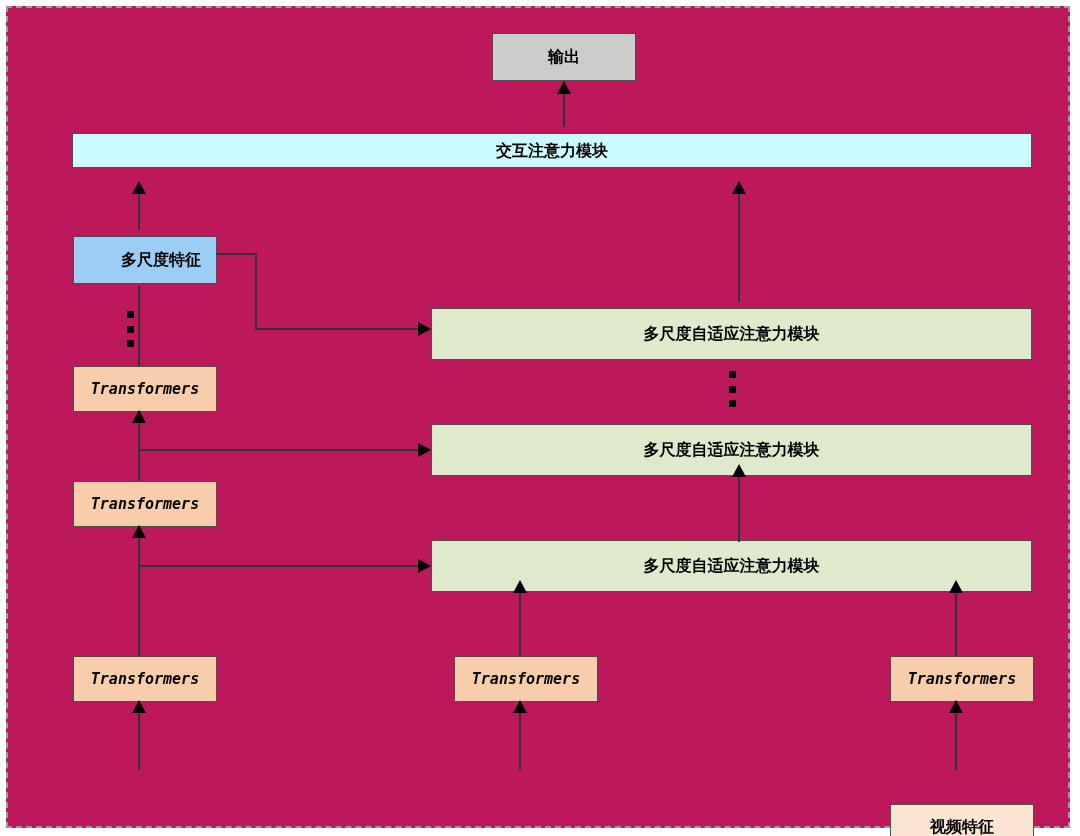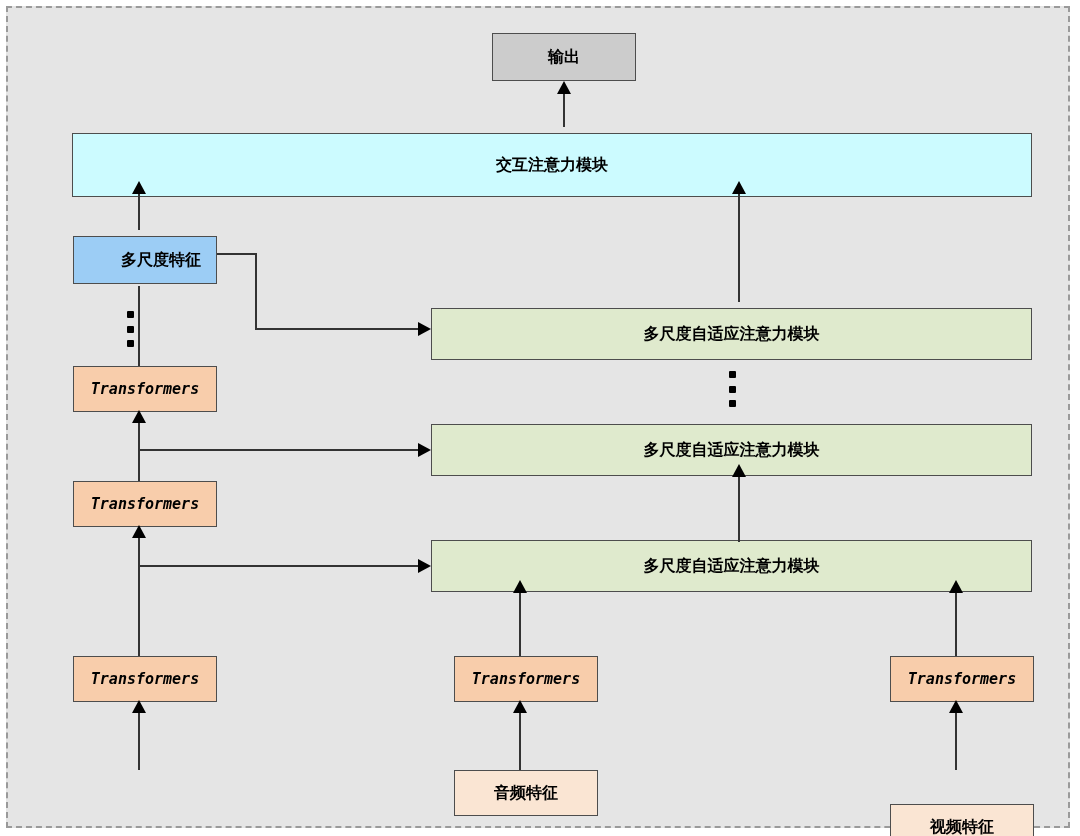--- a/index.html
+++ b/index.html
@@ -6,21 +6,21 @@
   body{
     width:1080px;height:836px;
     background:#ffffff;
     font-family:"Liberation Sans", sans-serif;
     overflow:hidden;
   }
   #canvas{
     position:absolute;
     left:6px; top:6px;
     width:1064px; height:822px;
-    background:#e5e5e5;
+    background:#be185d;
     border:2px dashed #9a9a9a;
     box-sizing:border-box;
   }
   .node{
     position:absolute;
     box-sizing:border-box;
     border:1.5px solid #4d4d4d;
     display:flex;
     align-items:center;
     justify-content:center;
@@ -65,42 +65,41 @@
   }
   .dots i{ display:block;width:7px;height:7px;background:#000;border-radius:1px;}
 </style>
 </head>
 <body>
 
 <div id="canvas">
 
   <div class="node n-output cn" style="left:484px;top:25px;width:144px;height:48px;">输出</div>
 
-  <div class="node n-interaction cn" style="left:64px;top:125px;width:960px;height:64px;">交互注意力模块</div>
+  <div class="node n-interaction cn" style="left:64px;top:125px;width:960px;height:35px;">交互注意力模块</div>
 
   <div class="node n-msfeat cn" style="left:65px;top:228px;width:144px;height:48px;">多尺度特征</div>
 
   <div class="node n-attn cn" style="left:423px;top:300px;width:601px;height:52px;">多尺度自适应注意力模块</div>
 
   <div class="node n-attn cn" style="left:423px;top:416px;width:601px;height:52px;">多尺度自适应注意力模块</div>
 
   <div class="node n-attn cn" style="left:423px;top:532px;width:601px;height:52px;">多尺度自适应注意力模块</div>
 
   <div class="node n-trans mono" style="left:65px;top:358px;width:144px;height:46px;">Transformers</div>
 
   <div class="node n-trans mono" style="left:65px;top:473px;width:144px;height:46px;">Transformers</div>
 
   <div class="node n-trans mono" style="left:65px;top:648px;width:144px;height:46px;">Transformers</div>
 
   <div class="node n-trans mono" style="left:446px;top:648px;width:144px;height:46px;">Transformers</div>
 
   <div class="node n-trans mono" style="left:882px;top:648px;width:144px;height:46px;">Transformers</div>
 
 
-  <div class="node n-feat cn" style="left:446px;top:762px;width:144px;height:46px;">音频特征</div>
 
   <div class="node n-feat cn" style="left:882px;top:796px;width:144px;height:46px;">视频特征</div>
 
   <div class="dots" style="left:118px;top:303px;width:8px;height:36px;">
     <i></i>
       <i></i>
       <i></i>
   </div>
 
   <div class="dots" style="left:720px;top:363px;width:8px;height:36px;">

